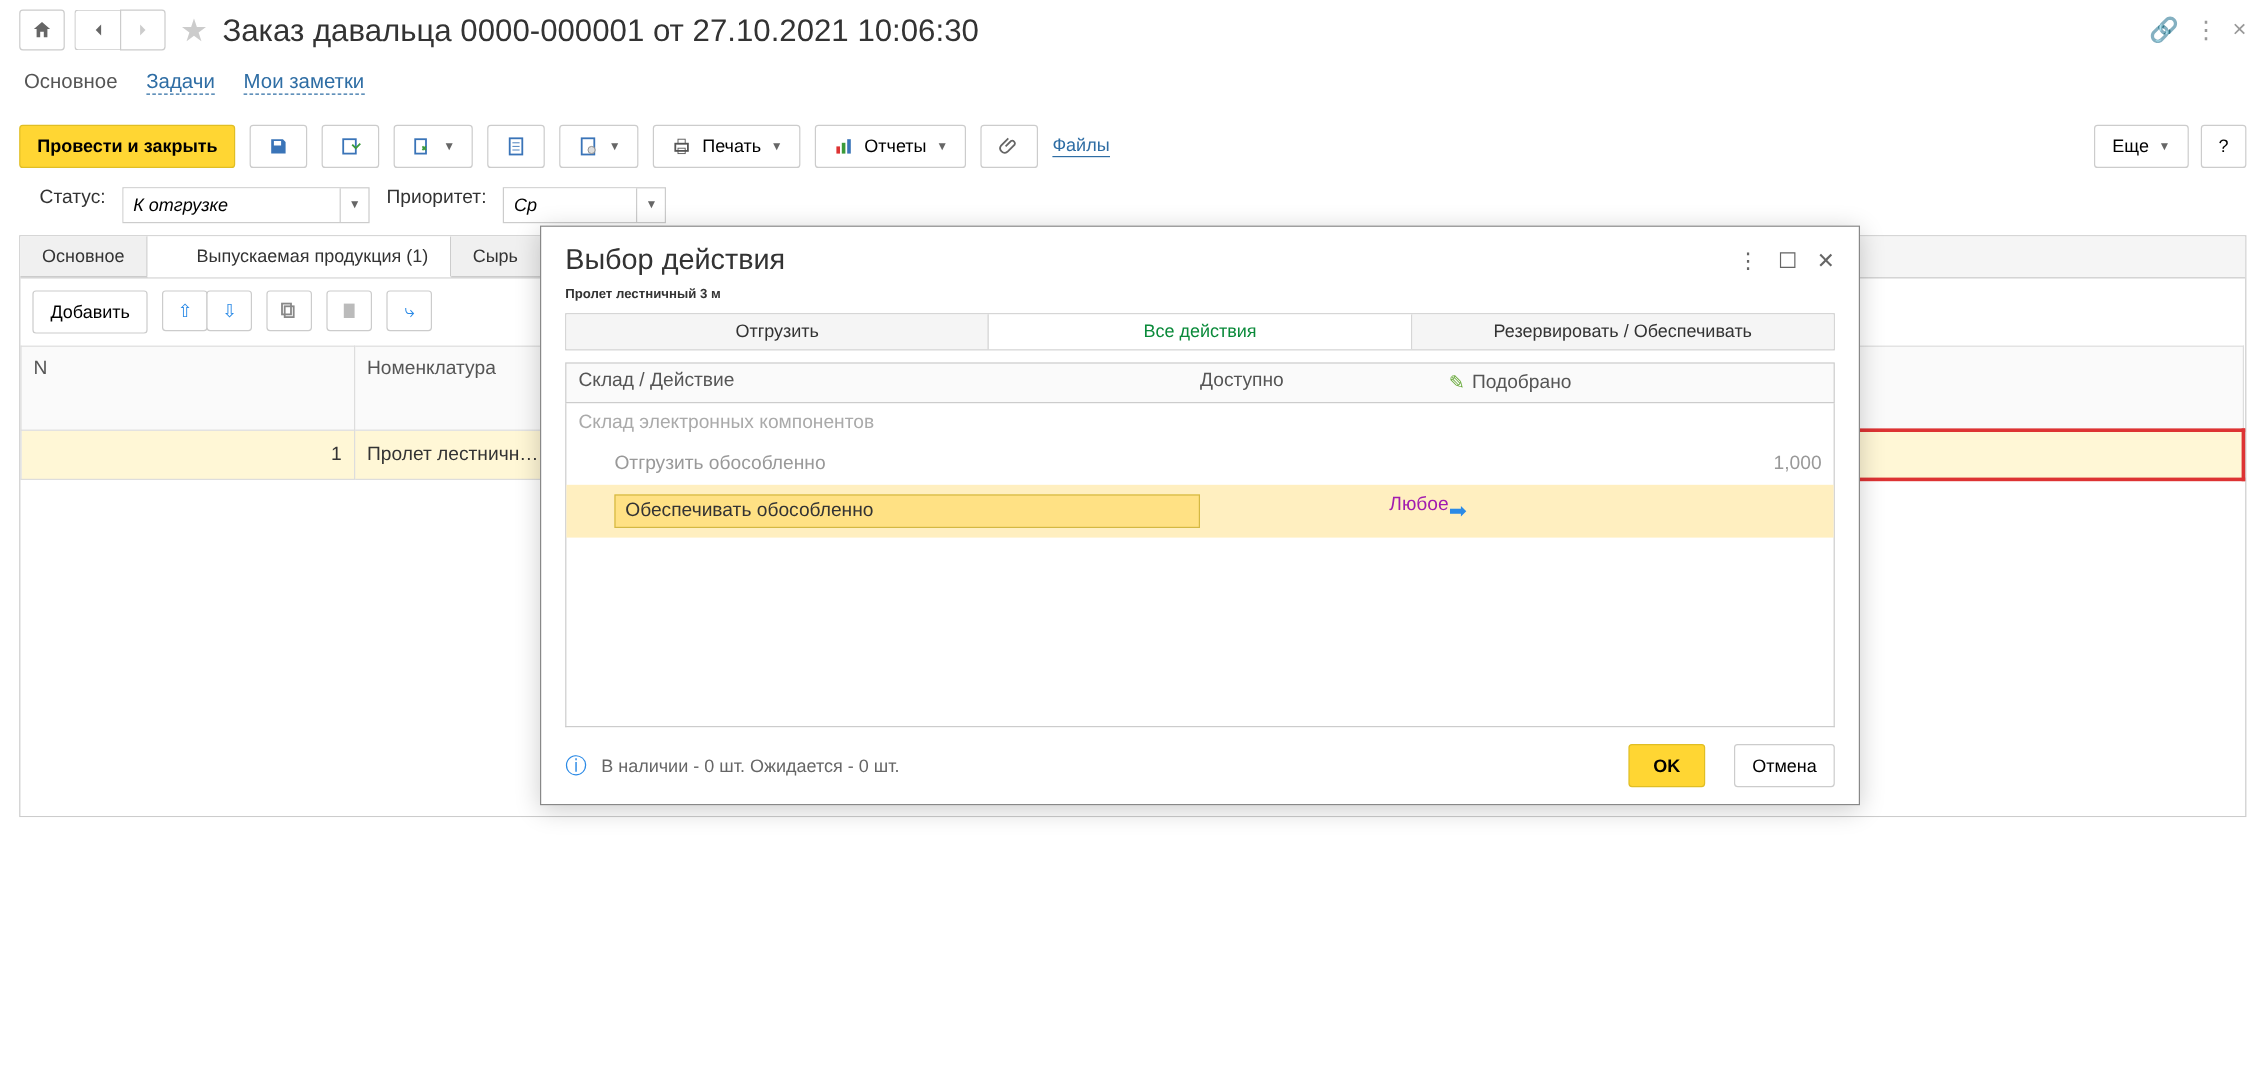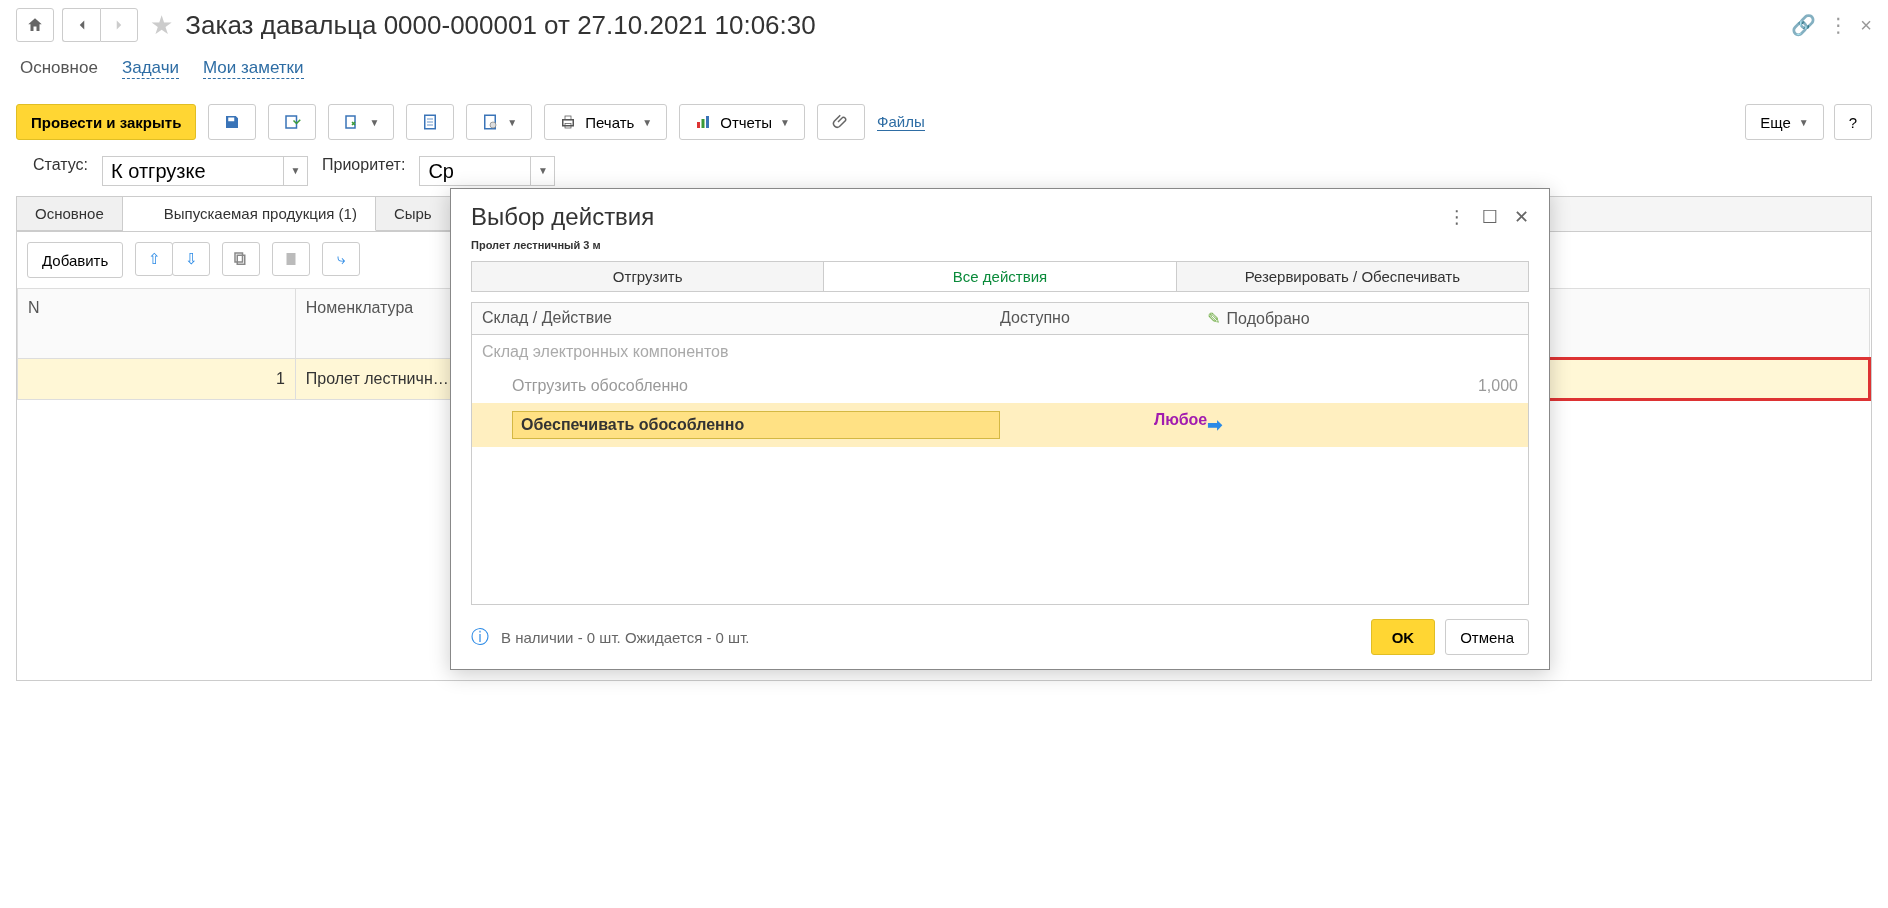--- a/index.html
+++ b/index.html
@@ -21,21 +21,21 @@
 
 .toolbar { display: flex; gap: 12px; padding: 12px 16px; align-items: center; }
 .btn { height: 36px; border: 1px solid #ccc; background: #fff; padding: 0 14px; display: flex; align-items: center; gap: 8px; cursor: pointer; border-radius: 3px; font-size: 15px; }
 .btn-primary { background: #ffd633; border-color: #e0be24; font-weight: bold; }
 .btn .caret { font-size: 10px; color: #666; }
 .link-text { color: #2e6da4; border-bottom: 1px solid #2e6da4; cursor: pointer; }
 .toolbar-right { margin-left: auto; display: flex; gap: 10px; }
 
 .form-row { display: flex; gap: 14px; padding: 4px 33px 10px; align-items: flex-start; font-size: 16px; }
 .combo { height: 30px; border: 1px solid #ccc; display: flex; align-items: center; }
-.combo input { border: none; height: 100%; padding: 0 8px; font-size: 20px; outline: none; }
+.combo input { border: none; height: 100%; padding: 0 8px; font-size: 15px; outline: none; font-style: italic; }
 .combo .dd { width: 24px; text-align: center; border-left: 1px solid #ccc; color: #666; font-size: 10px; line-height: 28px; }
 
 .main-wrap { border: 1px solid #ccc; margin: 0 16px; }
 .tabs { display: flex; background: #f5f5f5; }
 .tab { padding: 8px 18px; border-right: 1px solid #ccc; border-bottom: 1px solid #ccc; cursor: pointer; background: #f0f0f0; }
 .tab.active { background: #fff; border-bottom-color: #fff; padding-left: 41px; }
 .tab-bar { border-bottom: 1px solid #ccc; }
 
 .inner-toolbar { display: flex; gap: 12px; padding: 10px; }
 .small-btn { width: 38px; height: 34px; border: 1px solid #ccc; background: #fff; display: flex; align-items: center; justify-content: center; cursor: pointer; border-radius: 3px; }
@@ -63,30 +63,30 @@
 
 .modal-table-head { display: flex; margin: 10px 20px 0; border: 1px solid #ccc; background: #fafafa; padding: 6px 10px; font-size: 16px; color: #555; }
 .mc1 { flex: 3; }
 .mc2 { flex: 1.2; text-align: left; }
 .mc3 { flex: 1.8; display: flex; align-items: center; gap: 6px; }
 .modal-body { margin: 0 20px; border: 1px solid #ccc; border-top: none; min-height: 270px; }
 .mrow { display: flex; padding: 8px 10px; font-size: 16px; }
 .mrow.group { color: #aaa; }
 .mrow.otgr { color: #999; padding-left: 40px; }
 .mrow.otgr .mc3 { text-align: right; justify-content: flex-end; }
-.mrow.sel { background: #ffefc0; font-weight: bold; }
+.mrow.sel { background: #ffefc0; }
 .mrow.sel .mc1 { }
 .sel-box { background: #ffe184; border: 1px solid #d4b843; padding: 4px 8px; margin-left: 30px; flex: 1; }
 .mrow.sel .mc2 { text-align: right; color: #a21caf; }
 .arrow-blue { color: #2b8ae6; font-size: 18px; }
 
 .modal-footer { display: flex; align-items: center; padding: 14px 20px; gap: 12px; }
 .info-icon { color: #2b8ae6; font-size: 18px; }
 .foot-text { color: #666; }
-.footer-btns { margin-left: auto; display: flex; gap: 10px; }
+.footer-btns { margin-left: auto; display: flex; gap: 24px; }
 .btn-ok { background: #ffd633; border-color: #e0be24; font-weight: bold; padding: 0 20px; }
 
 .pencil-icon { color: #6aaa3d; }
 .ellipsis { overflow: hidden; text-overflow: ellipsis; white-space: nowrap; }
 svg { width: 18px; height: 18px; }
 </style>
 </head>
 <body>
 
 <div class="header">

